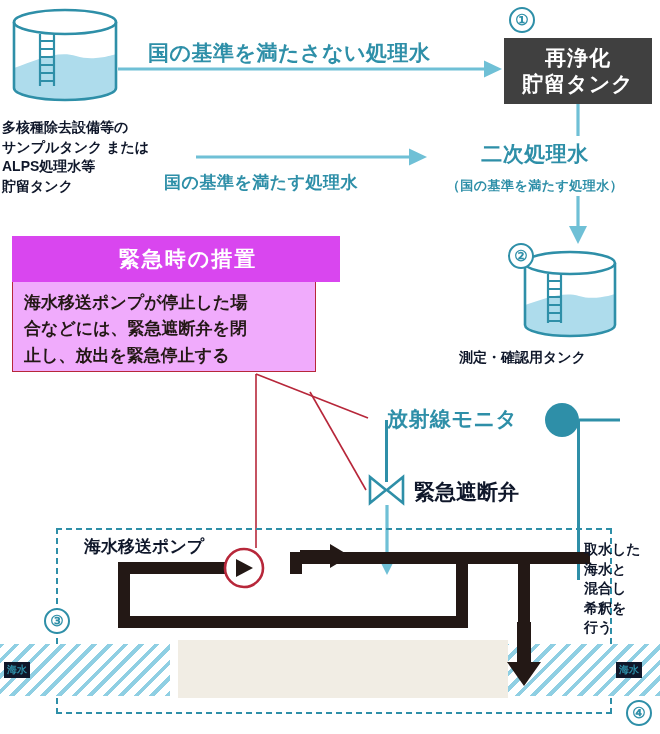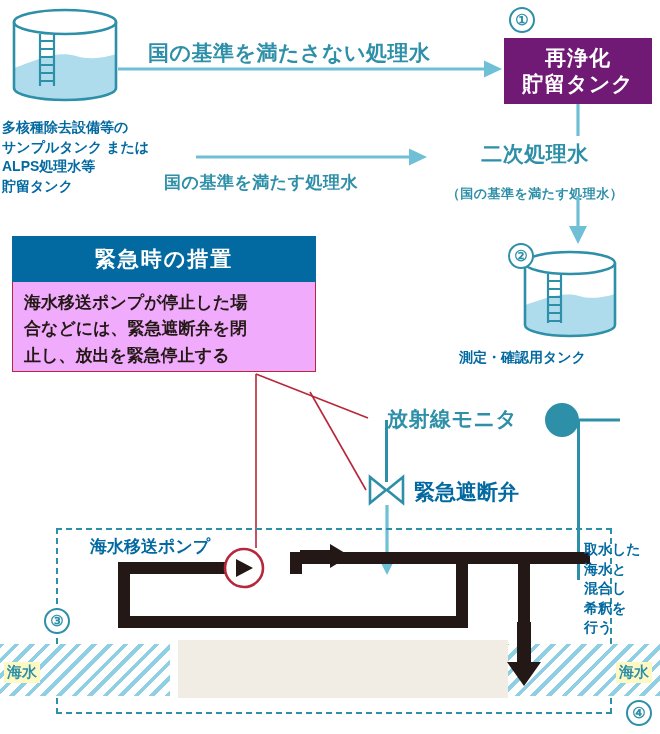--- a/index.html
+++ b/index.html
@@ -19,54 +19,55 @@
   }
   .abs { position: absolute; }
 
   
   .t-teal {
     color: #2E8FA8;
     font-weight: bold;
     letter-spacing: 0.5px;
   }
   .t-dark {
-    color: #0369a1;
+    color: #0f172a;
     font-weight: bold;
   }
   .lbl-big { font-size: 21px; line-height: 1.3; }
   .lbl-mid { font-size: 17px; line-height: 1.35; }
   .lbl-sm  { font-size: 14px; line-height: 1.4; }
   .lbl-xs  { font-size: 13px; line-height: 1.35; }
 
   
   .orange-box {
     position: absolute;
-    background: #701a75;
+    background: #404040;
     color: #ffffff;
     font-weight: bold;
     display: flex;
     flex-direction: column;
     align-items: center;
     justify-content: center;
     font-size: 21px;
     line-height: 1.25;
     letter-spacing: 1px;
   }
 
   
   .red-head {
     position: absolute;
-    background: #0369a1;
+    background: #d946ef;
     color: #ffffff;
     font-weight: bold;
     font-size: 21px;
     display: flex;
     align-items: center;
     justify-content: center;
     letter-spacing: 2px;
+    padding-left: 24px;
   }
   .red-body {
     position: absolute;
     border: 1.5px solid #B7273A;
     border-top: none;
     box-sizing: border-box;
     background: #f0abfc;
     color: #231815;
     font-size: 17px;
     line-height: 1.55;
@@ -96,22 +97,22 @@
     position: absolute;
     background:
       repeating-linear-gradient(-45deg,
         #8FCFE3 0px, #8FCFE3 4px,
         #ffffff 4px, #ffffff 11px);
   }
   .sea-label {
     position: absolute;
     color: #2E8FA8;
     font-weight: bold;
-    font-size: 15px;
-    background: #fef9c3;
+    font-size: 10px;
+    background: #0f172a;
     padding: 1px 3px;
   }
 
   
   .dashed-box {
     position: absolute;
     border: 2.5px dashed #2E8FA8;
     box-sizing: border-box;
   }
 
@@ -174,21 +175,21 @@
     <span>貯留タンク</span>
   </div>
   <div class="circ-num" style="left:509px; top:7px;">①</div>
 
   <svg class="abs" style="left:566px; top:104px;" width="24" height="36">
     <line x1="12" y1="0" x2="12" y2="32" stroke="#6FC0D6" stroke-width="3.2"></line>
   </svg>
 
   <div class="abs t-teal" style="left:440px; top:140px; width:190px; text-align:center;">
     <div class="lbl-big">二次処理水</div>
-    <div class="lbl-xs" style="margin-top:18px;">（国の基準を満たす処理水）</div>
+    <div class="lbl-xs" style="margin-top:10px;">（国の基準を満たす処理水）</div>
   </div>
 
   <svg class="abs" style="left:566px; top:196px;" width="24" height="48">
     <line x1="12" y1="0" x2="12" y2="34" stroke="#6FC0D6" stroke-width="3.2"></line>
     <polygon points="12,48 3,30 21,30" fill="#6FC0D6"></polygon>
   </svg>
 
   <div class="abs" style="left:522px; top:250px; width:96px; height:90px;">
     <svg width="96" height="90" viewBox="0 0 96 90">
       <path d="M3,55 L3,75 A45,11 0 0 0 93,75 L93,44 C93,44 73,51 57,46 C41,41 21,49 3,55 Z" fill="#AEDCEC"></path>
@@ -274,21 +275,21 @@
   </svg>
 
   <svg class="abs" style="left:506px; top:622px;" width="38" height="66">
     <polygon points="11,0 25,0 25,40 35,40 18,64 1,40 11,40" fill="#231815"></polygon>
   </svg>
 
   <svg class="abs" style="left:220px; top:544px;" width="48" height="48">
     <circle cx="24" cy="24" r="19" fill="#ffffff" stroke="#B7273A" stroke-width="2.6"></circle>
     <polygon points="16,15 16,33 33,24" fill="#231815"></polygon>
   </svg>
-  <div class="abs t-dark lbl-mid" style="left:84px; top:536px;margin-left:6px;">海水移送ポンプ</div>
+  <div class="abs t-dark lbl-mid" style="left:84px; top:536px;">海水移送ポンプ</div>
 
   <div class="abs t-dark lbl-sm" style="left:584px; top:540px; width:76px;">
     <div>取水した</div>
     <div>海水と</div>
     <div>混合し</div>
     <div>希釈を</div>
     <div>行う</div>
   </div>
 
 </div>

